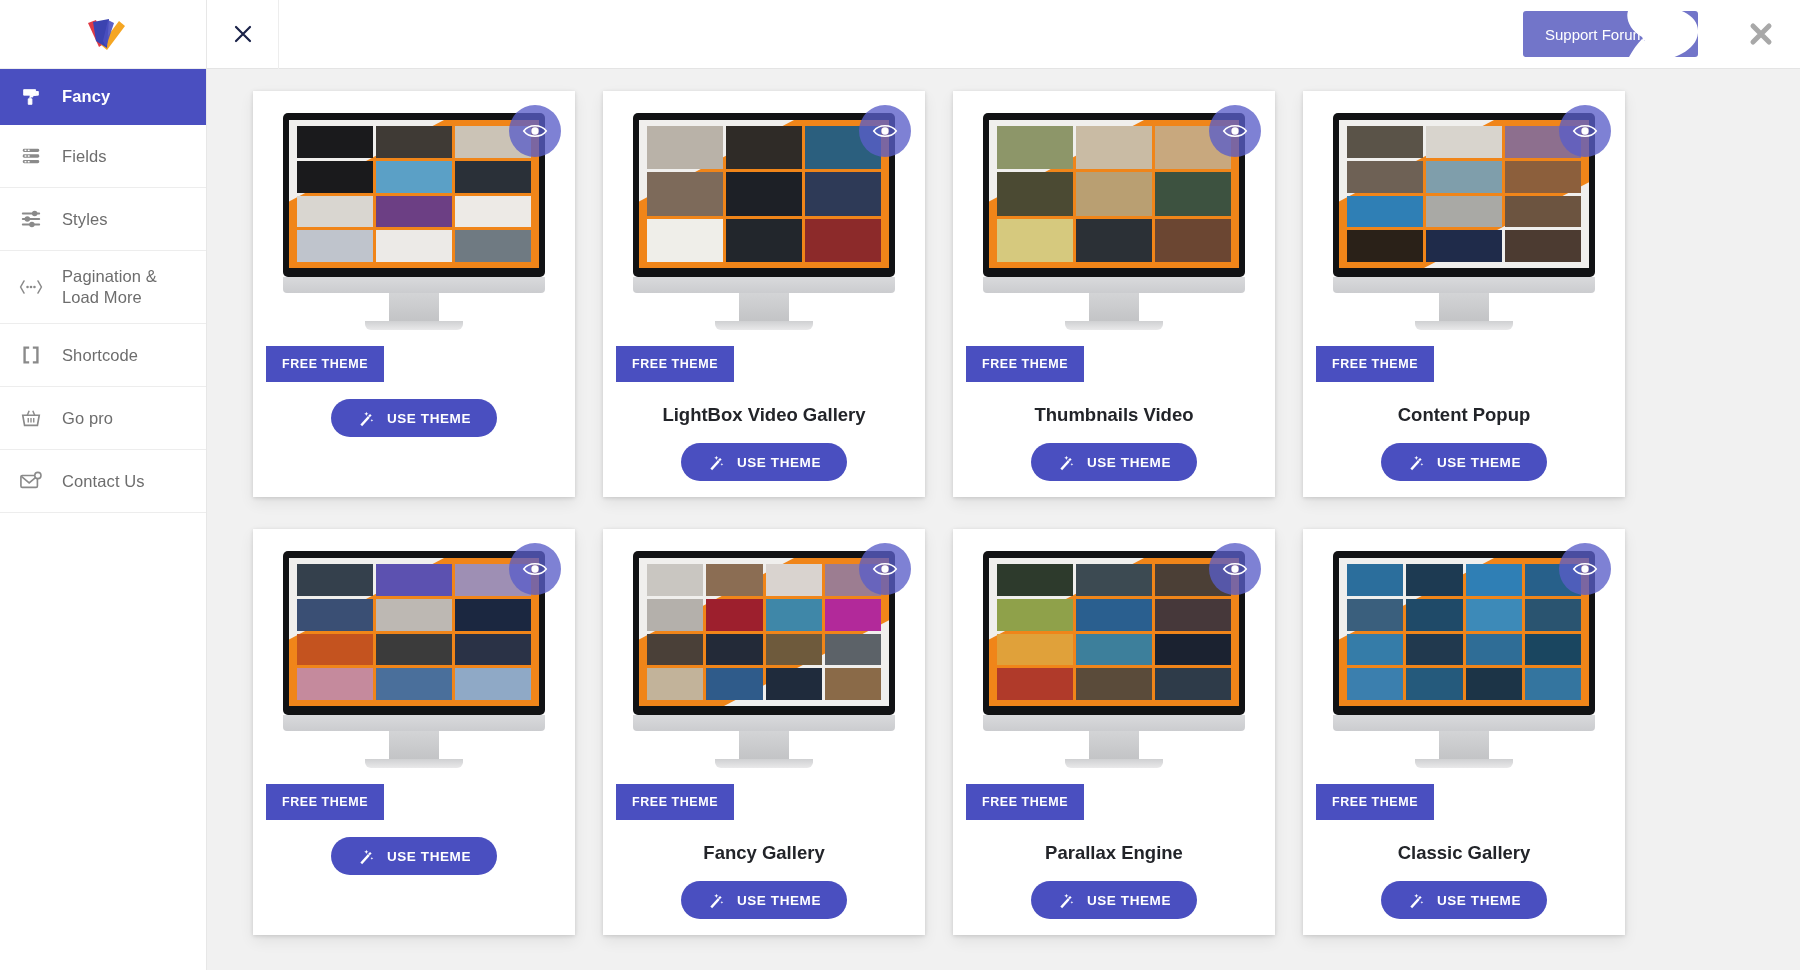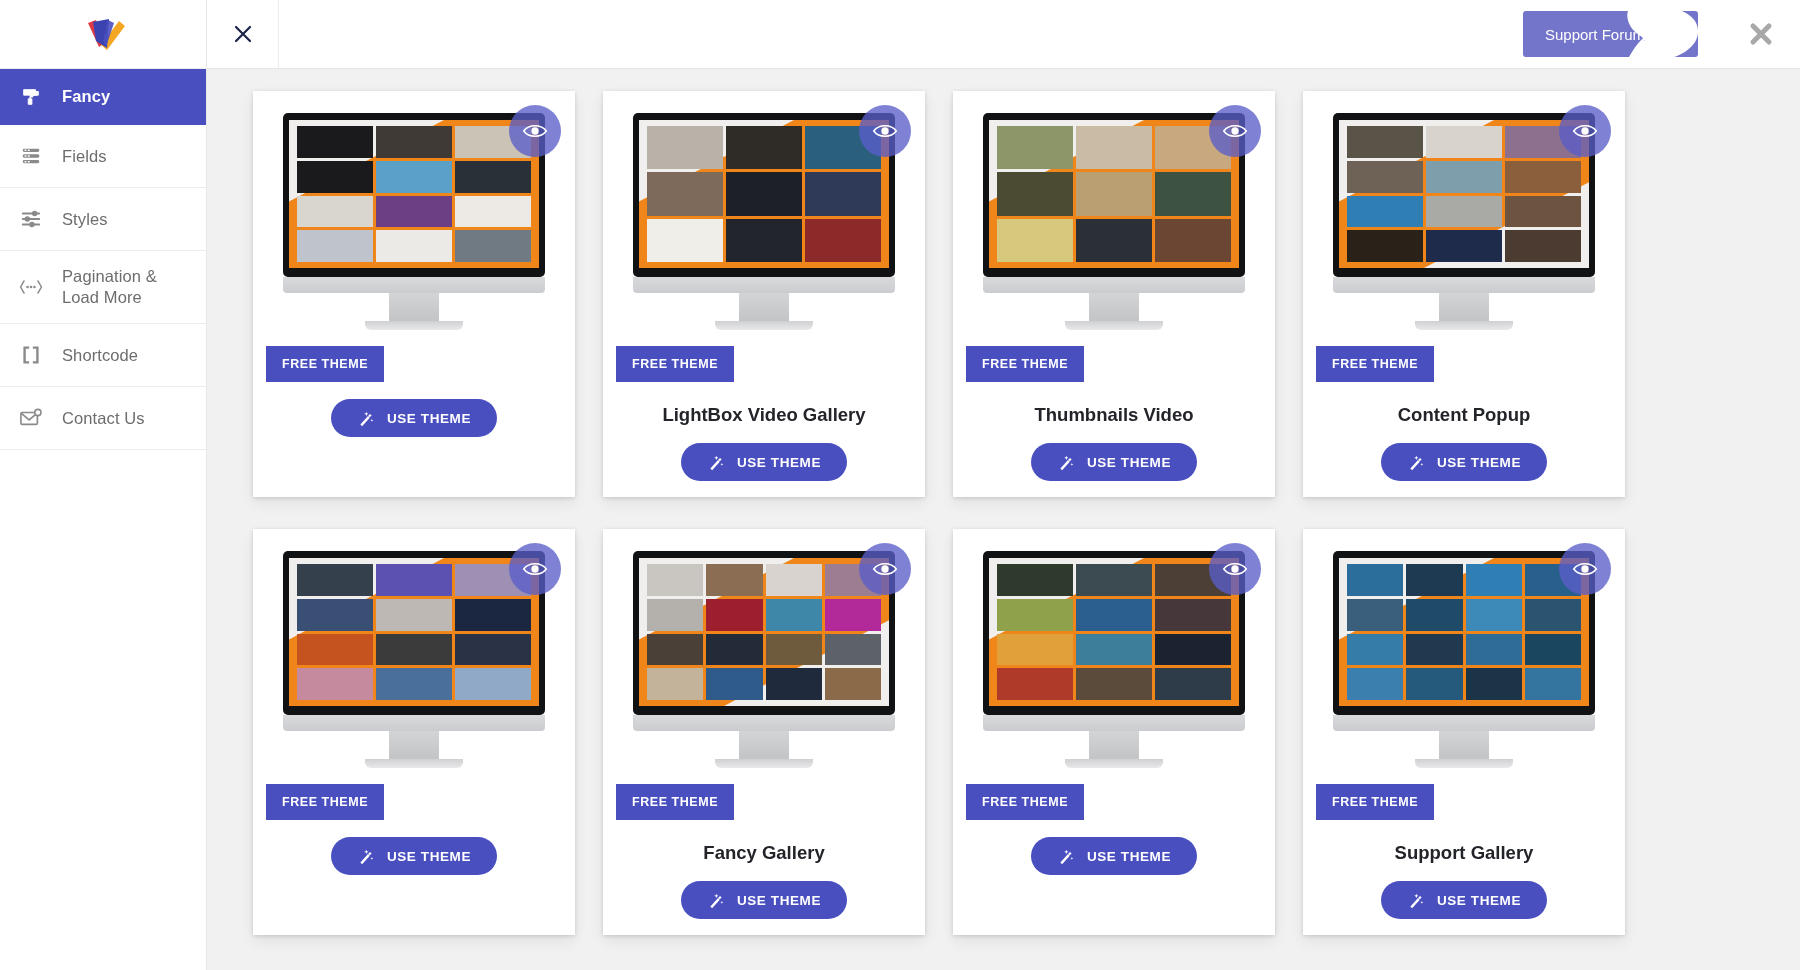--- a/index.html
+++ b/index.html
@@ -233,20 +233,31 @@
       <div class="nav-item">
         <span class="ico">
           <svg width="22" height="22" viewBox="0 0 24 24">
               <path d="M10 4 H5 V20 H10" stroke="#8a8a8a" stroke-width="2.6" fill="none"></path>
               <path d="M14 4 H19 V20 H14" stroke="#8a8a8a" stroke-width="2.6" fill="none"></path>
             </svg>
         </span>
         <span class="nav-label">Shortcode</span>
       </div>
 
+      <div class="nav-item">
+        <span class="ico">
+          <svg width="22" height="22" viewBox="0 0 24 24">
+              <path d="M3 9 H21 L19 20 H5 Z" stroke="#8a8a8a" stroke-width="1.8" fill="none"></path>
+              <path d="M8 9 L10 4" stroke="#8a8a8a" stroke-width="1.6" fill="none"></path>
+              <path d="M16 9 L14 4" stroke="#8a8a8a" stroke-width="1.6" fill="none"></path>
+              <path d="M9 12 V17 M12 12 V17 M15 12 V17" stroke="#8a8a8a" stroke-width="1.5"></path>
+            </svg>
+        </span>
+        <span class="nav-label">Go pro</span>
+      </div>
 
       <div class="nav-item">
         <span class="ico">
           <svg width="24" height="22" viewBox="0 0 26 24">
               <rect x="2" y="6" width="18" height="13" rx="1.5" stroke="#8a8a8a" stroke-width="1.8" fill="none"></rect>
               <path d="M2.5 7 L11 14 L19.5 7" stroke="#8a8a8a" stroke-width="1.8" fill="none"></path>
               <circle cx="20.5" cy="6" r="3.4" stroke="#8a8a8a" stroke-width="1.7" fill="#fff"></circle>
             </svg>
         </span>
         <span class="nav-label">Contact Us</span>
@@ -591,20 +602,21 @@
                     <div class="tile" style="background:#2e3b49"></div>
                   </div>
                 </div>
               </div>
               <div class="chin"></div>
               <div class="neck"></div>
               <div class="foot"></div>
             </div>
           </div>
           <div class="free-badge">FREE THEME</div>
+          <h3 class="card-title">Parallax Engine</h3>
           <button class="use-theme">
             <svg width="17" height="17" viewBox="0 0 20 20">
               <path d="M4 17 L13 7 L15 9 L6 19 Z" fill="#ffffff"></path>
               <path d="M13.2 6.8 L15.4 4.6 L17.2 6.4 L15 8.6 Z" fill="#ffffff"></path>
               <path d="M11 2 l.7 1.8 1.8.7 -1.8.7 -.7 1.8 -.7-1.8 -1.8-.7 1.8-.7z" fill="#ffffff"></path>
               <path d="M17.5 10.5 l.5 1.2 1.2.5 -1.2.5 -.5 1.2 -.5-1.2 -1.2-.5 1.2-.5z" fill="#ffffff"></path>
             </svg>
             <span>USE THEME</span>
           </button>
         </article>
@@ -641,21 +653,21 @@
                     <div class="tile" style="background:#34759f"></div>
                   </div>
                 </div>
               </div>
               <div class="chin"></div>
               <div class="neck"></div>
               <div class="foot"></div>
             </div>
           </div>
           <div class="free-badge">FREE THEME</div>
-          <h3 class="card-title">Support Gallery</h3>
+          <h3 class="card-title">Classic Gallery</h3>
           <button class="use-theme">
             <svg width="17" height="17" viewBox="0 0 20 20">
               <path d="M4 17 L13 7 L15 9 L6 19 Z" fill="#ffffff"></path>
               <path d="M13.2 6.8 L15.4 4.6 L17.2 6.4 L15 8.6 Z" fill="#ffffff"></path>
               <path d="M11 2 l.7 1.8 1.8.7 -1.8.7 -.7 1.8 -.7-1.8 -1.8-.7 1.8-.7z" fill="#ffffff"></path>
               <path d="M17.5 10.5 l.5 1.2 1.2.5 -1.2.5 -.5 1.2 -.5-1.2 -1.2-.5 1.2-.5z" fill="#ffffff"></path>
             </svg>
             <span>USE THEME</span>
           </button>
         </article>

